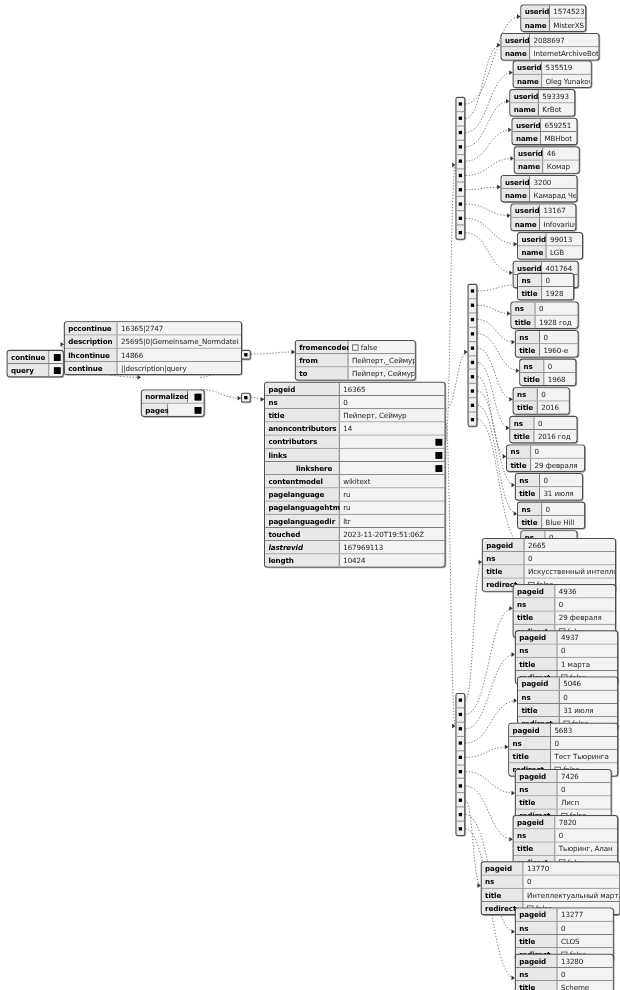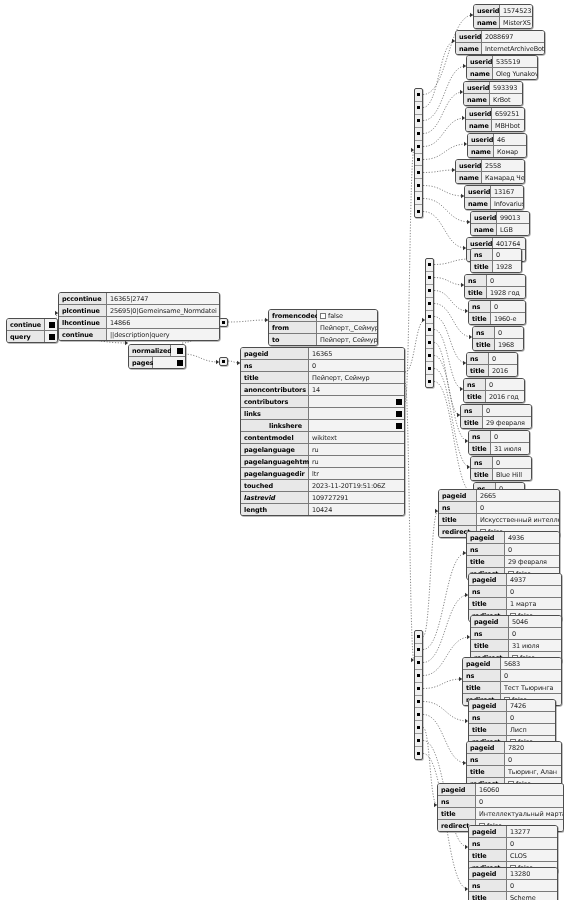--- a/index.html
+++ b/index.html
@@ -201,33 +201,33 @@
           <span class="dot"></span>
         </div>
       </div>
     </div>
     <div class="node" style="left: 58px; top: 292px; width: 162px;">
       <div class="row">
         <div class="k" style="width: 48px;">pccontinue</div>
         <div class="v">16365|2747</div>
       </div>
       <div class="row">
-        <div class="k" style="width: 48px;">plcontinue</div>
+        <div class="k" style="width: 48px;">description</div>
         <div class="v">25695|0|Gemeinsame_Normdatei</div>
       </div>
       <div class="row">
         <div class="k" style="width: 48px;">lhcontinue</div>
         <div class="v">14866</div>
       </div>
       <div class="row">
         <div class="k" style="width: 48px;">continue</div>
         <div class="v">||description|query</div>
       </div>
     </div>
-    <div class="node" style="left: 128px; top: 344px; width: 58px;">
+    <div class="node" style="left: 128px; top: 354px; width: 58px;">
       <div class="row">
         <div class="k" style="width: 42px;">normalized</div>
         <div class="v ref">
           <span class="dot"></span>
         </div>
       </div>
       <div class="row">
         <div class="k" style="width: 24px;">pages</div>
         <div class="v ref">
           <span class="dot"></span>
@@ -307,21 +307,21 @@
       <div class="row">
         <div class="k" style="width: 68px;">pagelanguagedir</div>
         <div class="v">ltr</div>
       </div>
       <div class="row">
         <div class="k" style="width: 68px;">touched</div>
         <div class="v">2023-11-20T19:51:06Z</div>
       </div>
       <div class="row">
         <div class="k" style="width: 68px; font-style: italic;">lastrevid</div>
-        <div class="v">109727291</div>
+        <div class="v">167969113</div>
       </div>
       <div class="row">
         <div class="k" style="width: 68px;">length</div>
         <div class="v">10424</div>
       </div>
     </div>
     <div class="spine" style="left: 414px; top: 88px; height: 130px;">
       <span>
         <i></i>
       </span>
@@ -409,21 +409,21 @@
         <div class="v">46</div>
       </div>
       <div class="row">
         <div class="k" style="width: 26px;">name</div>
         <div class="v">Комар</div>
       </div>
     </div>
     <div class="node" style="left: 455px; top: 159px; width: 70px;">
       <div class="row">
         <div class="k" style="width: 26px;">userid</div>
-        <div class="v">2558</div>
+        <div class="v">3200</div>
       </div>
       <div class="row">
         <div class="k" style="width: 26px;">name</div>
         <div class="v">Камарад Че</div>
       </div>
     </div>
     <div class="node" style="left: 464px; top: 185px; width: 60px;">
       <div class="row">
         <div class="k" style="width: 26px;">userid</div>
         <div class="v">13167</div>
@@ -760,21 +760,21 @@
         <div class="k" style="width: 38px;">redirect</div>
         <div class="v">
           <span class="cb"></span>
           <span>false</span>
         </div>
       </div>
     </div>
     <div class="node" style="left: 437px; top: 783px; width: 127px;">
       <div class="row">
         <div class="k" style="width: 38px;">pageid</div>
-        <div class="v">16060</div>
+        <div class="v">13770</div>
       </div>
       <div class="row">
         <div class="k" style="width: 38px;">ns</div>
         <div class="v">0</div>
       </div>
       <div class="row">
         <div class="k" style="width: 38px;">title</div>
         <div class="v">Интеллектуальный марта</div>
       </div>
       <div class="row">

